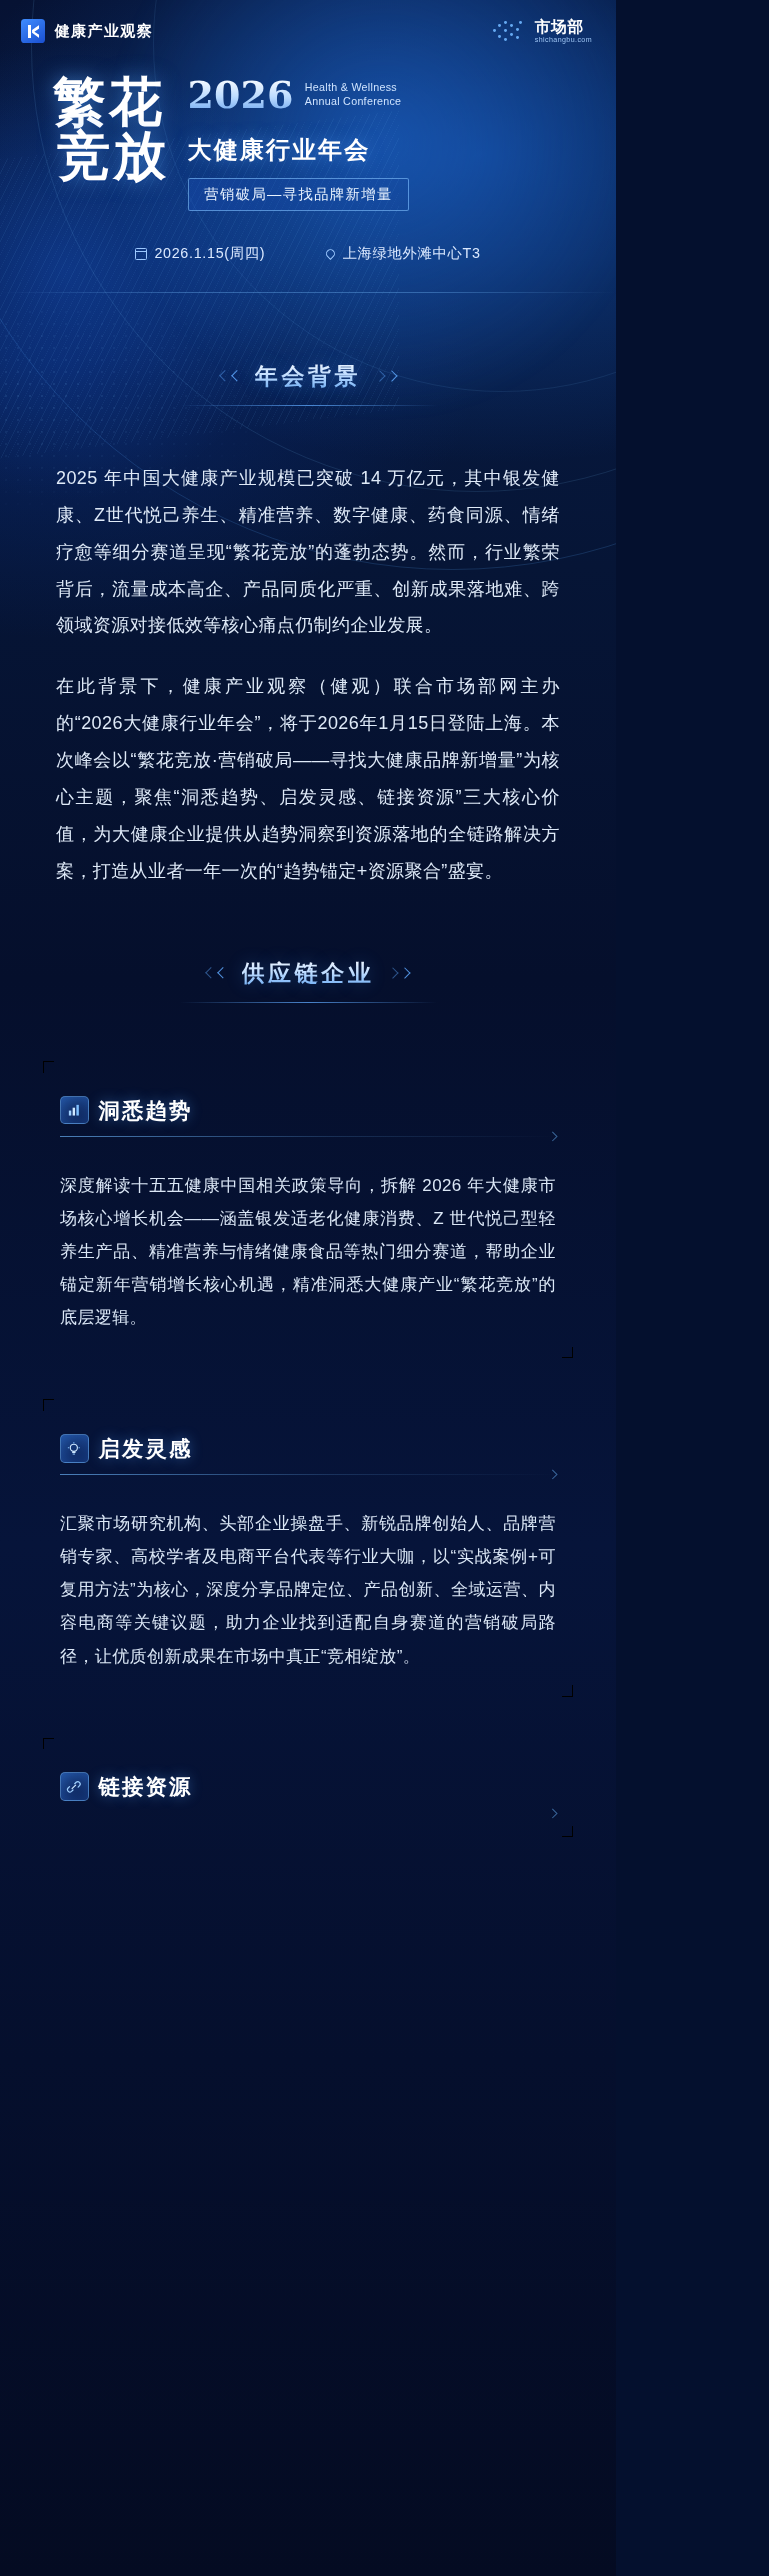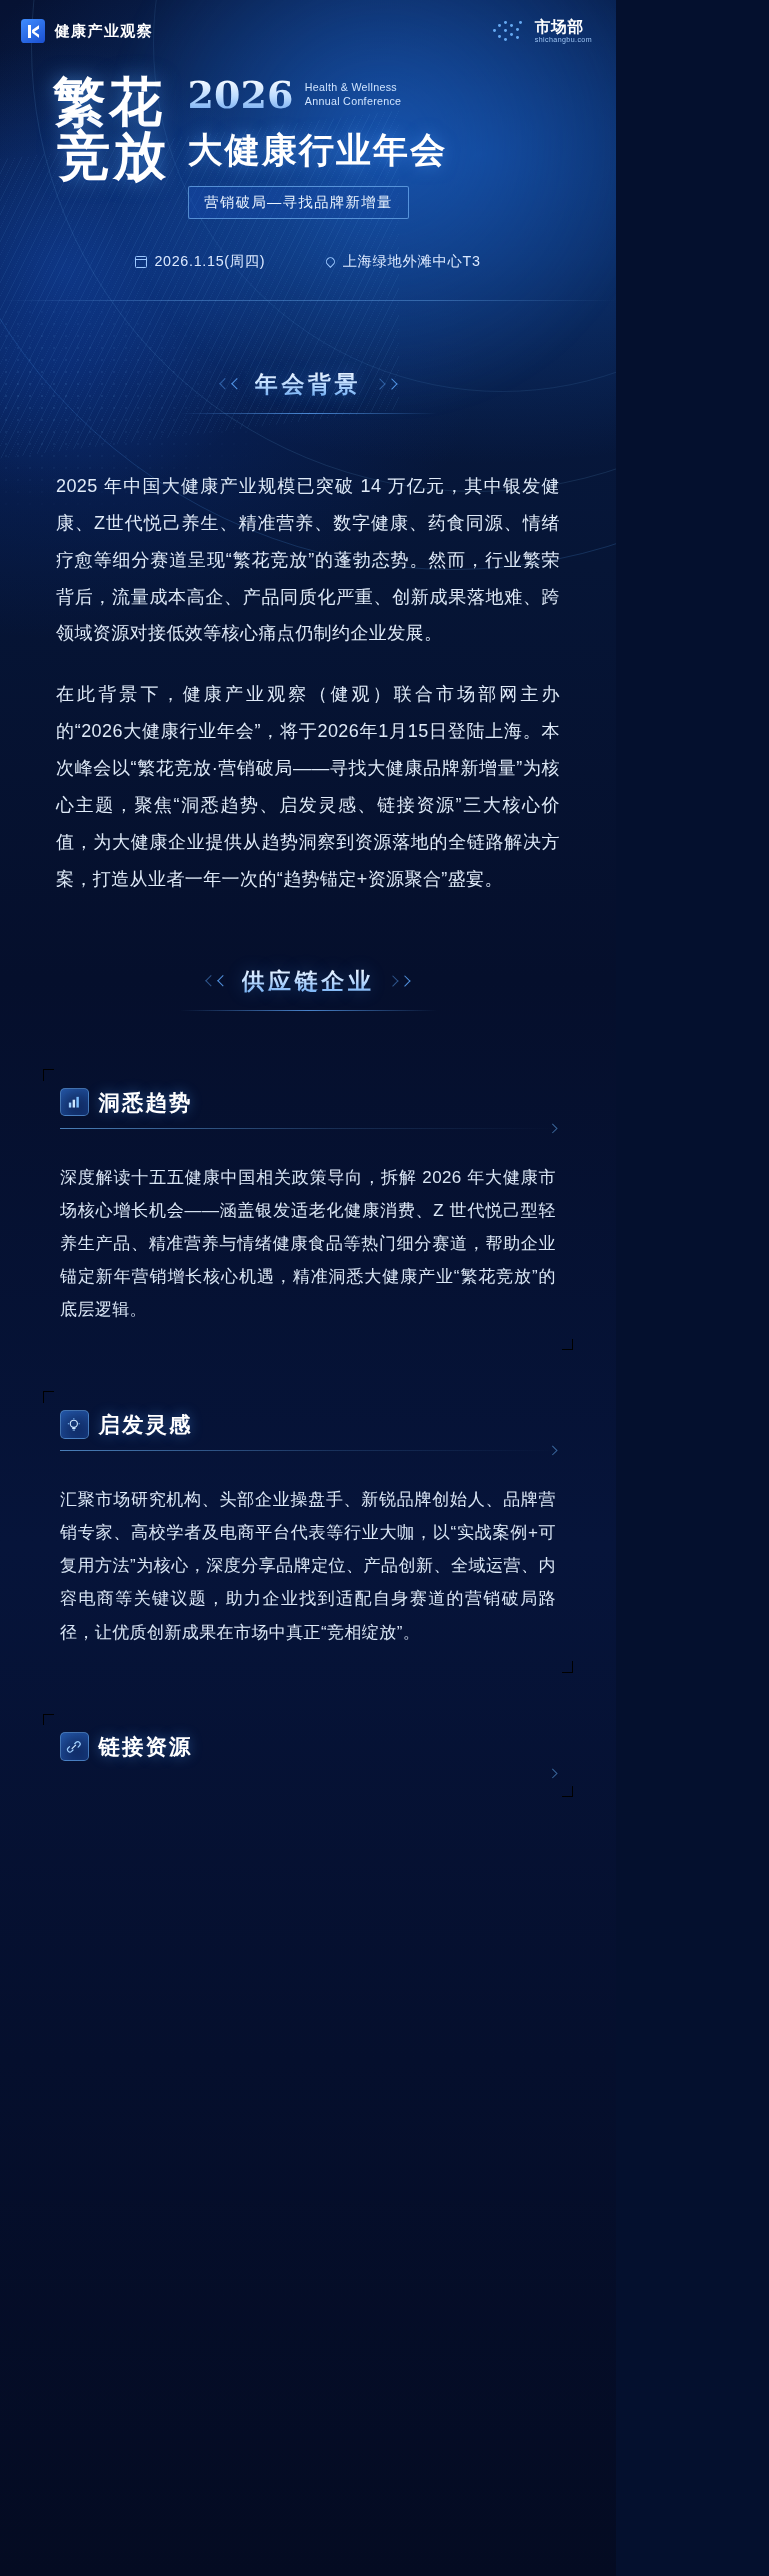--- a/index.html
+++ b/index.html
@@ -101,22 +101,22 @@
   .hero-right { padding-top: 2.9px; }
   .yr-row { display: flex; align-items: flex-start; gap: 11.4px; }
   .year {
     font-family: "DejaVu Serif", "Liberation Serif", serif;
     font-size: 38px; font-weight: 700; line-height: .95;
     background: linear-gradient(180deg, #fff 0%, #bcdcff 55%, #6fa8f0 100%);
     -webkit-background-clip: text; background-clip: text; color: transparent;
   }
   .en-title { color: #cfe4ff; font-size: 10.7px; line-height: 1.32; letter-spacing: 0.3px; padding-top: 2.9px; }
   .cn-title {
-    color: #fff; font-size: 35px; font-weight: 700; letter-spacing: 2.1px;
-    margin-top: 14px;
+    color: #fff; font-size: 24px; font-weight: 700; letter-spacing: 2.1px;
+    margin-top: 21px;
     text-shadow: 0 0 15.7px rgba(80,160,255,0.5);
   }
   .slogan {
     display: inline-block; margin-top: 11.4px;
     padding: 6.4px 15.7px;
     color: #eaf4ff; font-size: 14.3px; letter-spacing: 1.4px;
     border: 0.7px solid rgba(130,195,255,0.6);
     border-radius: 2.1px;
     background: linear-gradient(90deg, rgba(25,80,190,0.35), rgba(20,60,150,0.12));
   }
@@ -179,21 +179,21 @@
     margin-bottom: 24px;
   }
 
   
   .cards { padding: 0 43px; margin-top: 58px; }
   .card {
     position: relative;
     padding: 18.5px 17px 24px 17px;
     margin-bottom: 41px;
   }
-  .card-head { display: flex; align-items: center; gap: 10px; }
+  .card-head { display: flex; align-items: center; gap: 10px; margin-top: 16px; }
   .card-ico {
     width: 28.5px; height: 28.5px; border-radius: 5px; flex: none;
     background: linear-gradient(150deg, rgba(60,140,255,0.45), rgba(20,60,160,0.25));
     border: 0.7px solid rgba(120,190,255,0.5);
     display: flex; align-items: center; justify-content: center;
     box-shadow: 0 0 13px rgba(60,140,255,0.30) inset;
   }
   .card-ico svg { display: block; }
   .card-title {
     color: #ffffff; font-size: 21.4px; font-weight: 700; letter-spacing: 2.1px;

